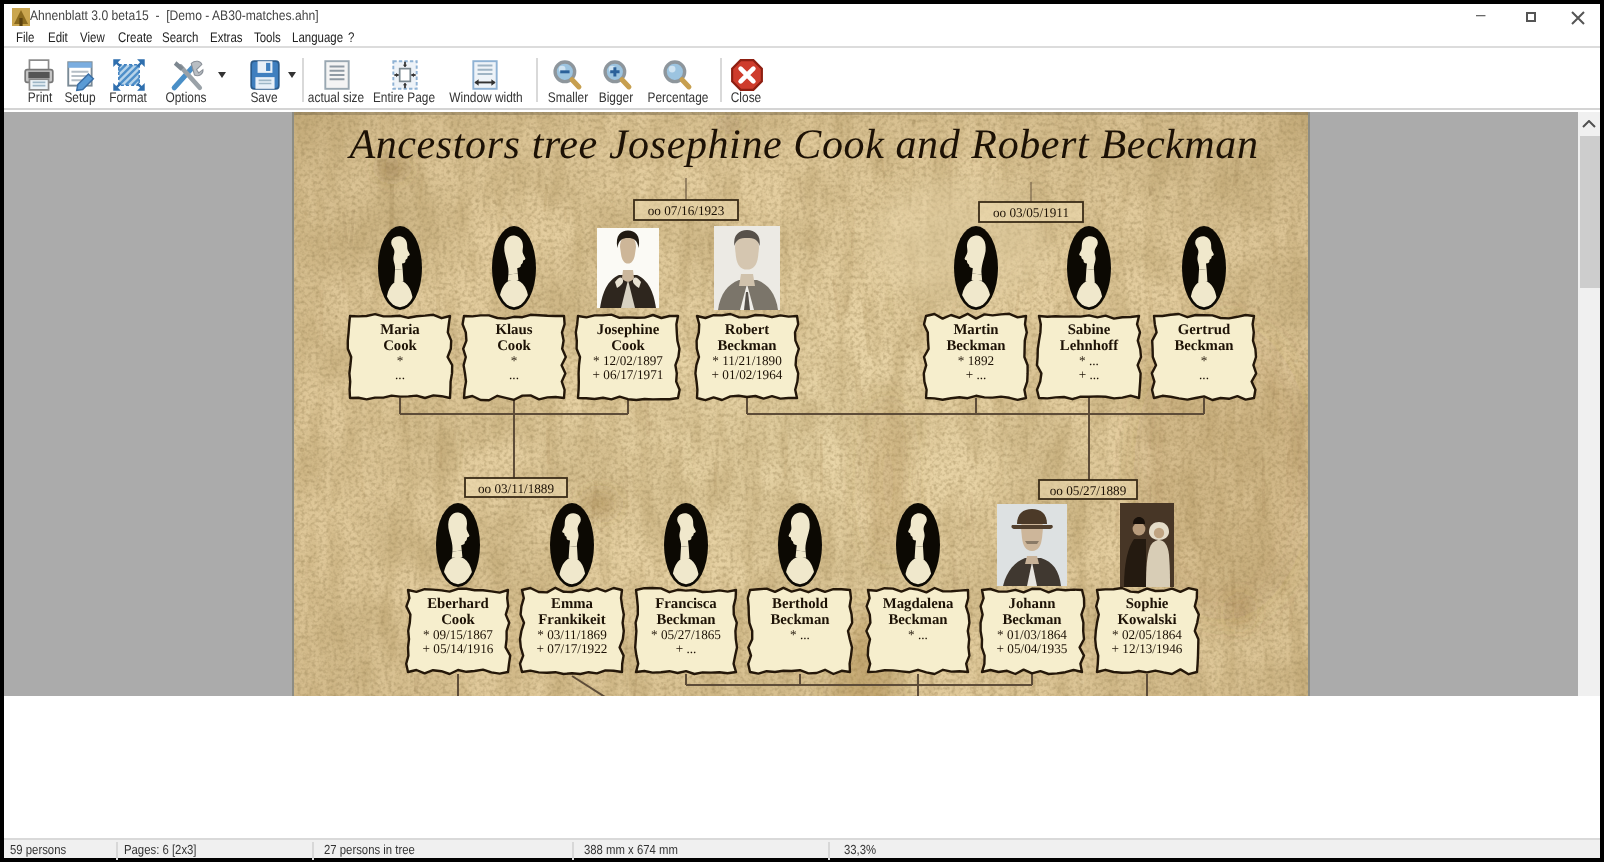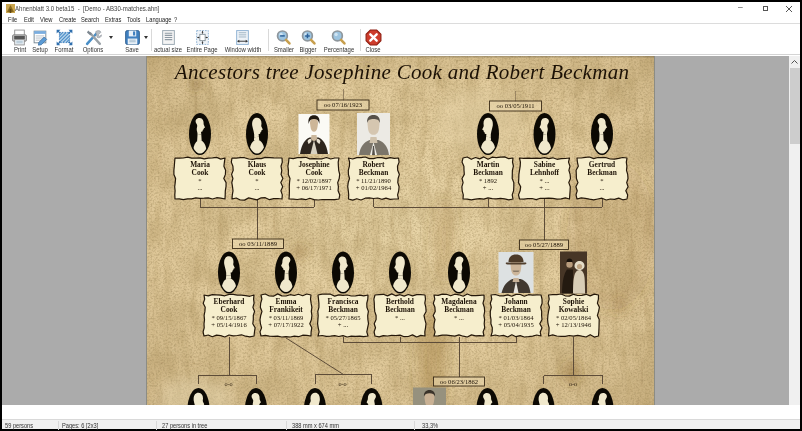--- a/index.html
+++ b/index.html
@@ -1,20 +1,20 @@
 <!DOCTYPE html>
 <html><head><meta charset="utf-8"><style>
 *{margin:0;padding:0;box-sizing:border-box}
 body{width:802px;height:431px;background:#000;font-family:"Liberation Sans",sans-serif;overflow:hidden}
 #win{position:absolute;left:0;top:0;width:802px;height:431px;background:#000}
 #chrome{position:absolute;left:2px;top:2px;width:798px;height:427px;background:#fff}
 #titlebar{position:absolute;left:0;top:0;width:798px;height:13px}
 #menubar{position:absolute;left:0;top:13px;width:798px;height:8.5px;border-bottom:1px solid #dcdcdc}
 #toolbar{position:absolute;left:0;top:22.5px;width:798px;height:30.5px;border-bottom:1px solid #d4d4d4}
-#doc{position:absolute;left:0;top:54px;width:798px;height:349px;background:#ababab;overflow:hidden}
+#doc{position:absolute;left:0;top:54px;width:798px;height:292px;background:#ababab;overflow:hidden}
 #page{position:absolute;left:145px;top:0;width:507px;height:362.6px;background:#dcc295;box-shadow:0 0 0 1px #8c8c84}
 #sbar{position:absolute;left:787px;top:0;width:11px;height:362.6px;background:#f0f0f0}
 #status{position:absolute;left:0;top:416.6px;width:798px;height:10.4px;background:#f0f0f0;border-top:1px solid #d9d9d9}
 </style></head><body>
 <div id="win">
     <div id="chrome">
 <div id="titlebar">
  <svg width="9" height="9" style="position:absolute;left:3.5px;top:2px" viewBox="0 0 9 9">
           <rect width="9" height="9" fill="#caa64f"></rect>
           <path d="M1 8 L4.5 1 L8 8 Z" fill="#8a6a1e"></path>

